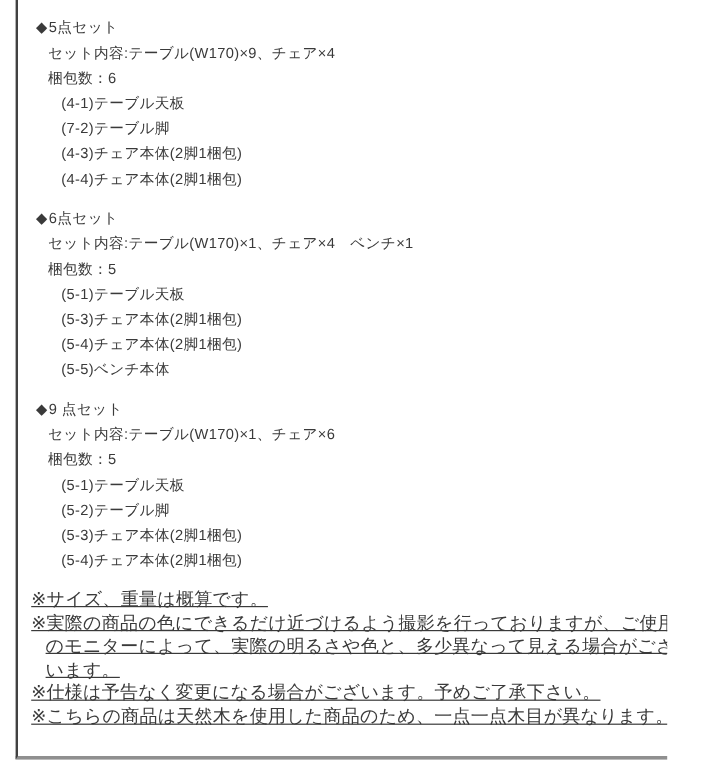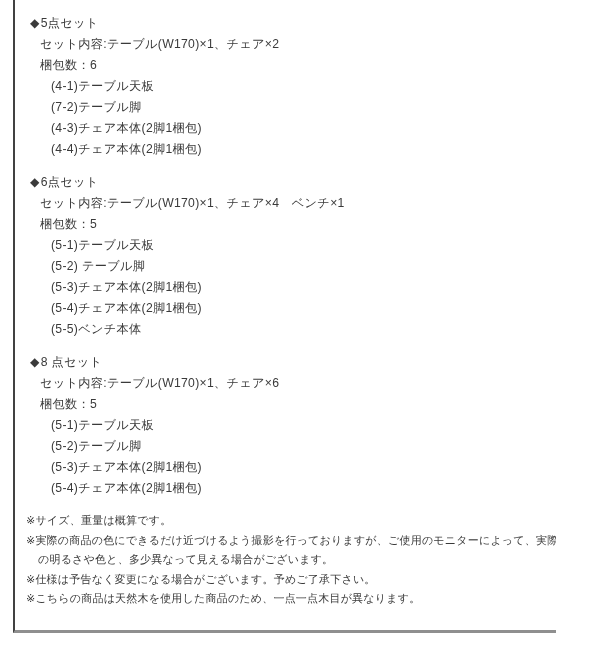--- a/index.html
+++ b/index.html
@@ -31,59 +31,59 @@
     font-size: 12.2px;
     line-height: 21px;
     letter-spacing: 0.3px;
   }
   .section-heading { white-space: pre; }
   .bullet { margin-right: 1px; }
   .line-l1 { padding-left: 10px; white-space: pre; }
   .line-l2 { padding-left: 21px; white-space: pre; }
   .notes {
     margin: 12px 0 0 -4px;
-    font-size: 11px;
+    font-size: 15px;
     line-height: 19.5px;
     letter-spacing: 0.2px;
     width: 542px;
+    text-decoration: underline;
   }
   .note-line {
     padding-left: 12px;
     text-indent: -12px;
   }
 </style>
 </head>
 <body>
 
 <div class="page">
   <div class="frame">
 
     <div class="section">
       <div class="section-heading"><span class="bullet">◆</span><span>5点セット</span></div>
-      <div class="line-l1">セット内容:テーブル(W170)×1、チェア×2</div>
+      <div class="line-l1">セット内容:テーブル(W170)×9、チェア×4</div>
       <div class="line-l1">梱包数：6</div>
       <div class="line-l2">(4-1)テーブル天板</div>
       <div class="line-l2">(7-2)テーブル脚</div>
       <div class="line-l2">(4-3)チェア本体(2脚1梱包)</div>
       <div class="line-l2">(4-4)チェア本体(2脚1梱包)</div>
     </div>
 
     <div class="section">
       <div class="section-heading"><span class="bullet">◆</span><span>6点セット</span></div>
       <div class="line-l1">セット内容:テーブル(W170)×1、チェア×4　ベンチ×1</div>
       <div class="line-l1">梱包数：5</div>
       <div class="line-l2">(5-1)テーブル天板</div>
-      <div class="line-l2">(5-2) テーブル脚</div>
       <div class="line-l2">(5-3)チェア本体(2脚1梱包)</div>
       <div class="line-l2">(5-4)チェア本体(2脚1梱包)</div>
       <div class="line-l2">(5-5)ベンチ本体</div>
     </div>
 
     <div class="section">
-      <div class="section-heading"><span class="bullet">◆</span><span>8 点セット</span></div>
+      <div class="section-heading"><span class="bullet">◆</span><span>9 点セット</span></div>
       <div class="line-l1">セット内容:テーブル(W170)×1、チェア×6</div>
       <div class="line-l1">梱包数：5</div>
       <div class="line-l2">(5-1)テーブル天板</div>
       <div class="line-l2">(5-2)テーブル脚</div>
       <div class="line-l2">(5-3)チェア本体(2脚1梱包)</div>
       <div class="line-l2">(5-4)チェア本体(2脚1梱包)</div>
     </div>
 
     <div class="notes">
       <div class="note-line">※サイズ、重量は概算です。</div>

